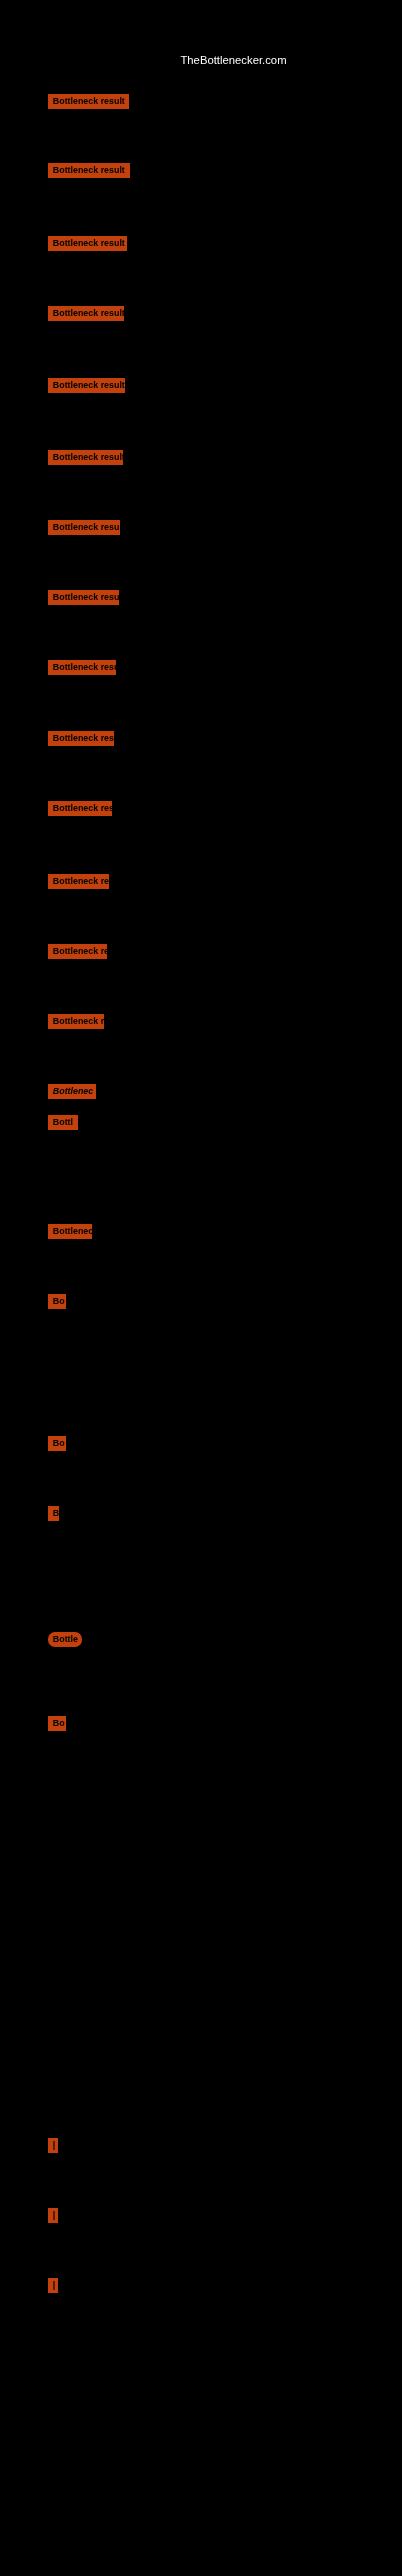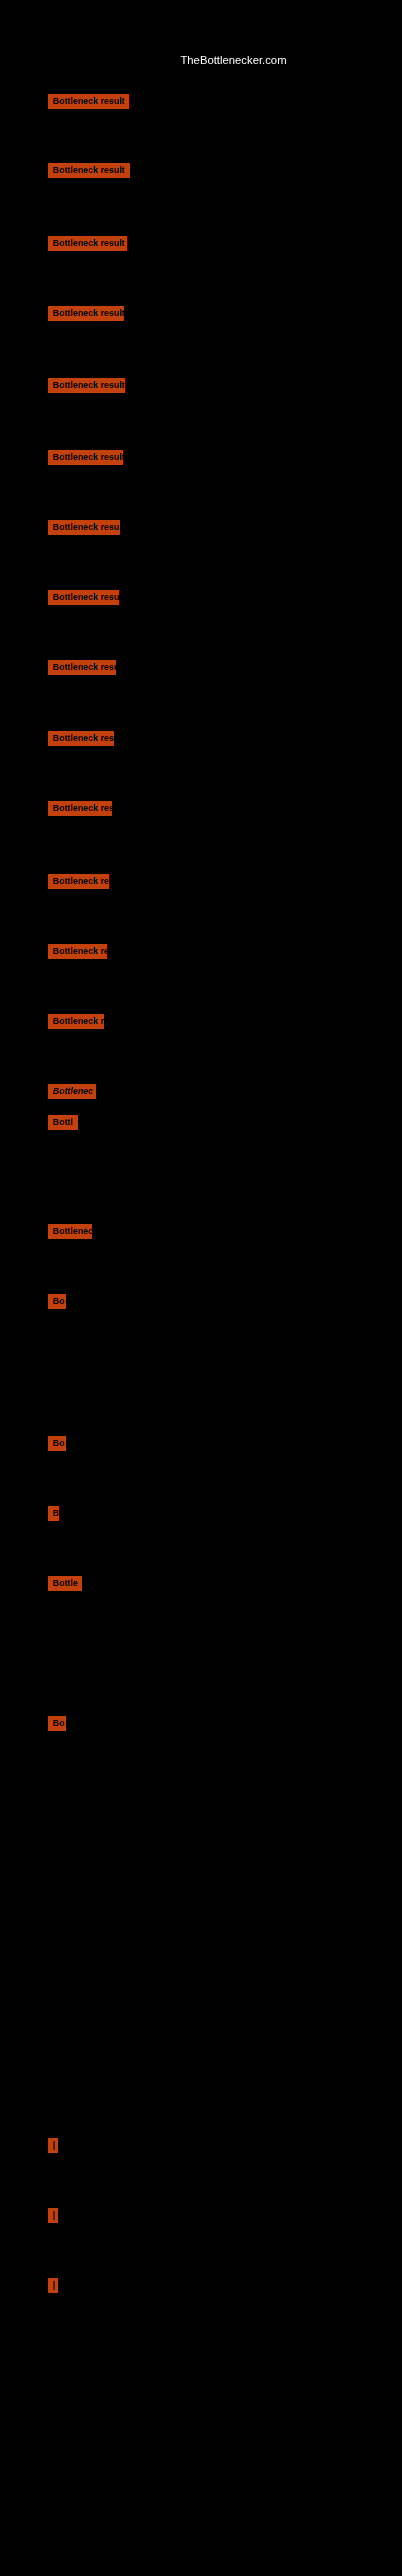--- a/index.html
+++ b/index.html
@@ -52,18 +52,18 @@
 <div class="bottleneck-badge" style="top: 753px; max-width: 64px;">Bottleneck resu</div>
 <div class="bottleneck-badge" style="top: 826px; max-width: 61px;">Bottleneck res</div>
 <div class="bottleneck-badge" style="top: 896px; max-width: 59px;">Bottleneck res</div>
 <div class="bottleneck-badge" style="top: 966px; max-width: 56px;">Bottleneck re</div>
 <div class="bottleneck-badge" style="top: 1036px; max-width: 48px; font-style: italic;">Bottlenec</div>
 <div class="bottleneck-badge" style="top: 1067px; max-width: 32px;">Bottl</div>
 <div class="bottleneck-badge" style="top: 1176px; max-width: 44px;">Bottlenec</div>
 <div class="bottleneck-badge" style="top: 1246px; max-width: 17.7px;">Bo</div>
 <div class="bottleneck-badge" style="top: 1388px; max-width: 17.7px;">Bo</div>
 <div class="bottleneck-badge" style="top: 1458px; max-width: 11.3px;">B</div>
-<div class="bottleneck-badge" style="top: 1528px; max-width: 34px;">Bottle</div>
+<div class="bottleneck-badge" style="top: 1584px; max-width: 34px; border-radius: 7px;">Bottle</div>
 <div class="bottleneck-badge" style="top: 1668px; max-width: 17.7px;">Bo</div>
 <div class="bottleneck-badge" style="top: 2090px; max-width: 6.4px;">|</div>
 <div class="bottleneck-badge" style="top: 2160px; max-width: 6.4px;">|</div>
 <div class="bottleneck-badge" style="top: 2230px; max-width: 6.4px;">|</div>
 
 
 </body></html>

